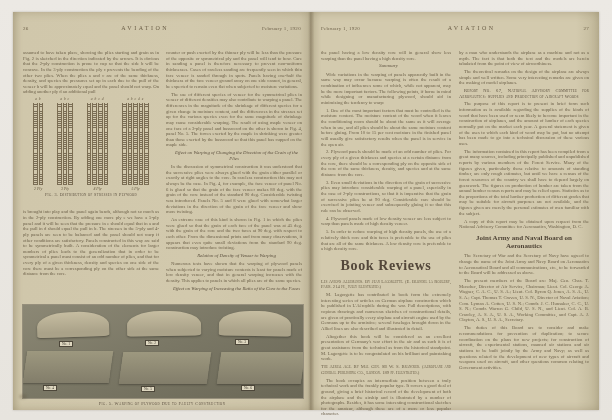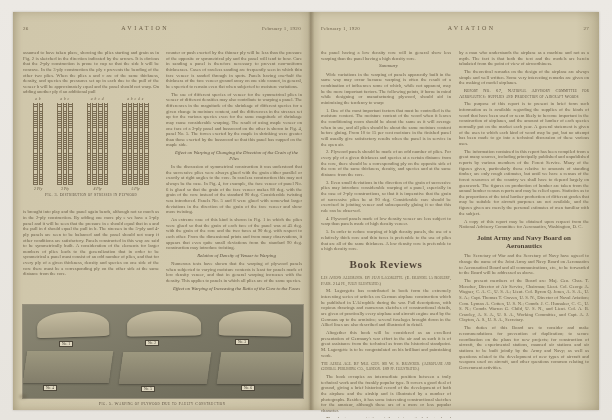--- a/index.html
+++ b/index.html
@@ -10,21 +10,21 @@
   .page.right{left:311px;width:288px;background:linear-gradient(90deg,#c4bb9e 0,#d3caae 10px,#d3caae 92%,#c1b89a 100%);}
   .gutter{position:absolute;left:308px;top:12px;width:6px;height:398px;background:linear-gradient(90deg,rgba(95,82,58,.0),rgba(95,82,58,.30) 55%,rgba(95,82,58,.05));}
   .hdr{position:absolute;top:13px;left:10px;right:10px;display:flex;justify-content:space-between;align-items:baseline;font-size:5.6px;color:#6b5e47;}
   .hdr .t{letter-spacing:2.5px;font-size:6px;font-variant:small-caps;}
   .hdr .pn,.hdr .dt{font-size:5px;letter-spacing:.3px;}
   .col{position:absolute;top:38px;font-size:4.7px;line-height:1.2;text-align:justify;color:#6e624b;overflow:hidden;filter:blur(0.22px);}
   .col p{margin:0 0 2.2px;text-indent:5px;}
   .col p.noind{text-indent:0;}
   .subhead{font-style:italic;text-align:center;font-size:4.8px;line-height:1.22;margin:3.5px 3px 2.5px;text-indent:0;color:#5e5240;}
   .sumhead{text-align:center;font-style:italic;font-size:5px;margin:3px 0 2.5px;text-indent:0;color:#5e5240;}
-  .bookrev{font-weight:bold;text-align:center;font-size:11px;letter-spacing:.6px;margin:6px 0 4px;color:#53473a;}
+  .bookrev{font-weight:bold;text-align:center;font-size:14px;letter-spacing:.6px;margin:6px 0 4px;color:#53473a;}
   .boardhead{font-weight:bold;text-align:center;font-size:7px;line-height:1.1;margin:5px 0 3px;color:#4f4436;}
   .reporthead{font-variant:small-caps;font-size:4.6px;letter-spacing:.3px;margin:4px 0 2.5px;color:#5a4e3d;text-indent:0;text-align:justify;}
   .citation{font-variant:small-caps;margin-bottom:1.5px;}
   
   .fig3{height:110px;margin:2px 0 2px;}
   .strips{display:flex;justify-content:space-between;padding:0 10px;height:92px;align-items:flex-start;}
   .grp{display:flex;flex-direction:column;align-items:center;}
   .grp .tl{font-size:3.6px;font-style:italic;color:#6a5d46;margin-bottom:1px;letter-spacing:.5px;}
   .bars{display:flex;gap:1px;height:82px;}
   .ply{width:2.6px;border-left:.5px solid #7b6d52;border-right:.5px solid #7b6d52;background-image:repeating-linear-gradient(0deg,rgba(92,79,58,.75) 0 .9px,rgba(210,201,173,.35) .9px 2.1px);}
@@ -156,21 +156,21 @@
 
     </div>
 
     <div class="col" style="left:148px;width:130px;height:368px;">
       <p class="noind">by a man who understands the airplane as a machine and not as a myth. The fact is that both the text and the models are herein tabulated from the point of view of airworthiness.</p>
       <p>The theoretical remarks on the design of the airplane are always simple and well written. Some very interesting remarks are given on the making of model airplanes.</p>
       <p class="reporthead">Report No. 67, National Advisory Committee for Aeronautics: Supplies and Production of Aircraft Woods</p>
       <p>The purpose of this report is to present in brief form such information as is available regarding the supplies of the kinds of wood that have been used or seem likely to become important in the construction of airplanes, and the amount of lumber of each species normally put on the market each year. A general statement is given of the uses to which each kind of wood may be put, but no attempt has been made to go into a technical discussion of these various uses.</p>
       <p>The information contained in this report has been compiled from a great many sources, including principally published and unpublished reports by various members of the Forest Service. Many of the figures given, particularly those relative to amounts of standing timber, are only rough estimates, but until we have a census of the forest resources of the country we shall have to depend largely on guesswork. The figures on production of lumber are taken from the annual lumber census reports and may be relied upon. Statistics as to the proportions of the total lumber production of different grades that may be suitable for aircraft purposes are not available, and the figures given are merely the personal estimates of men familiar with the subject.</p>
       <p>A copy of this report may be obtained upon request from the National Advisory Committee for Aeronautics, Washington, D. C.</p>
-      <div class="boardhead">Joint Army and Navy Board on Aeronautics</div>
+      <div class="boardhead">Joint Army and Naval Board on Aeronautics</div>
       <p>The Secretary of War and the Secretary of Navy have agreed to change the name of the Joint Army and Navy Board on Aeronautics to Aeronautical Board and all communications, etc., to be forwarded to the Board will be addressed as above.</p>
       <p>The present members of the Board are: Maj. Gen. Chas. T. Menoher, Director of Air Service, Chairman; Lieut. Col. George A. Wagner, C. A. C., U. S. A.; Lieut. Col. Byron Q. Jones, A. S. A., U. S. A.; Capt. Thomas T. Craven, U. S. N., Director of Naval Aviation; Com. Lyman A. Cotten, U. S. N.; Comdr. J. C. Hunsaker, C. C., U. S. N.; Comdr. Warren G. Child, U. S. N., and Lieut. Col. A. B. Crawley, A. S. A., U. S. A., Working Committee, and Capt. A. J. Clayton, A. S., U. S. A., Secretary.</p>
       <p>The duties of this Board are to consider and make recommendations for prevention of duplication; to secure coordination on the plans for new projects; for construction of aircraft, the experimental stations, manned air stations and air stations to be built jointly by the Army and Navy; as well as questions related to the development of new types of aircraft and weapons used on aircraft, and other questions common relating to Government activities.</p>
     </div>
   </div>
 
   <div class="gutter"></div>
 </div>
 
 </body></html>

